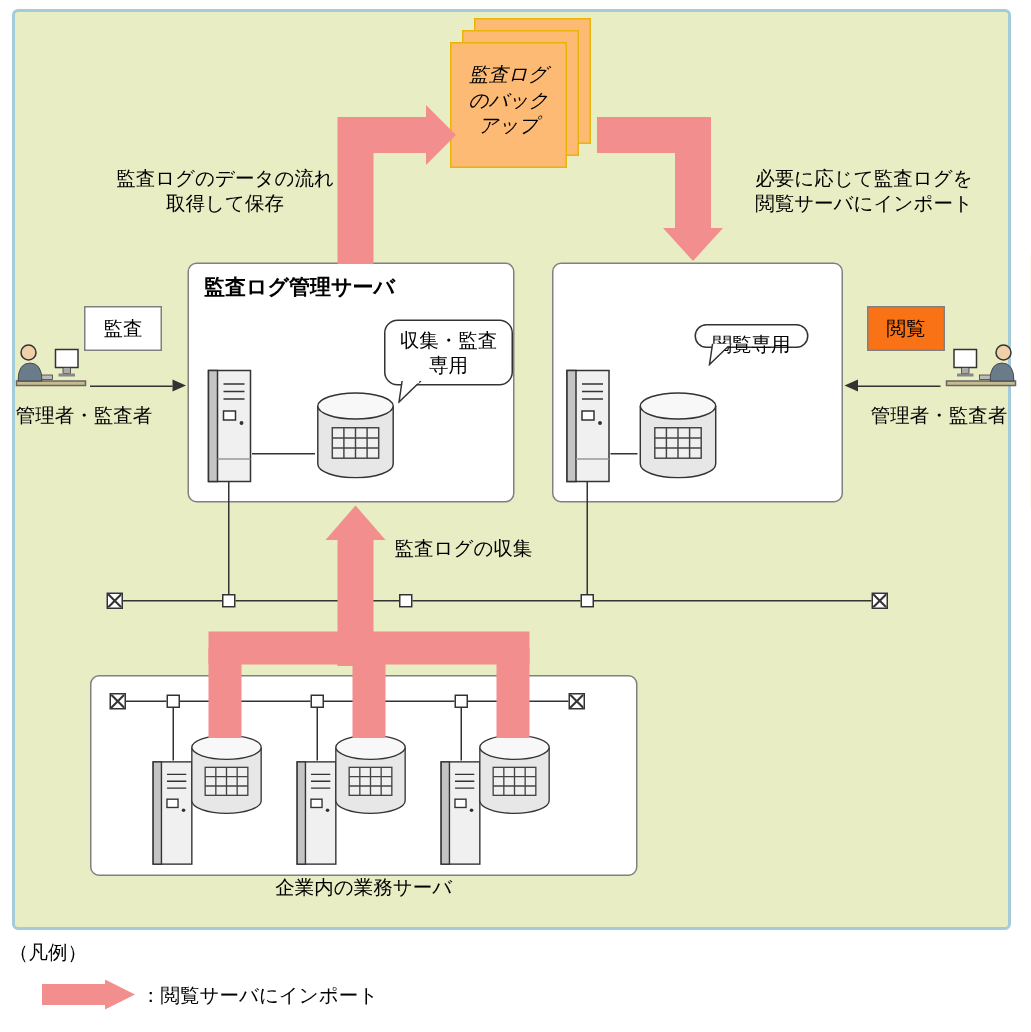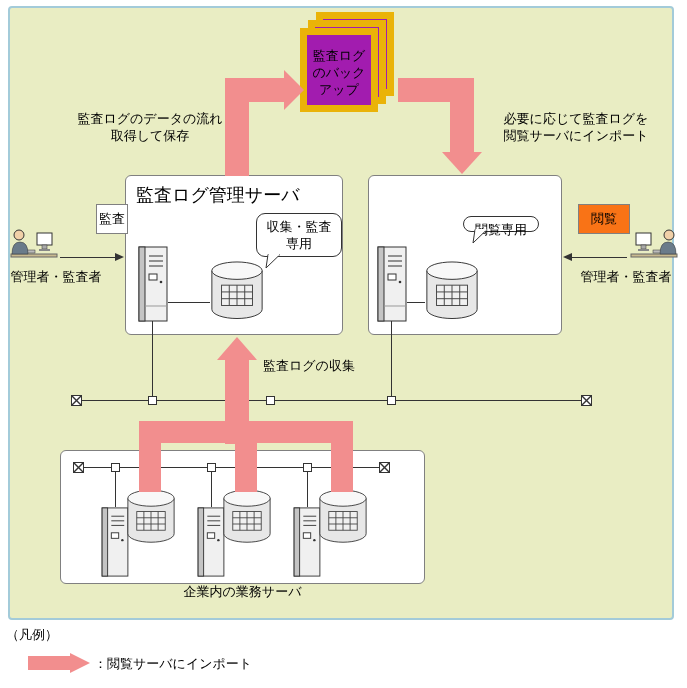--- a/index.html
+++ b/index.html
@@ -7,21 +7,21 @@
     font-family:"Liberation Sans", sans-serif; color:#000; overflow:hidden; }
   .abs { position:absolute; }
   .txt { font-size:13px; line-height:17px; }
   .pre { white-space:pre-line; }
   .center { text-align:center; }
 
   .frame { left:8px; top:6px; width:666px; height:614px; background:#E9EDC3;
     border:2px solid #A3CBD9; border-radius:4px; }
 
   .wbox { background:#fff; border:1px solid #808080; border-radius:6px; z-index:2; }
-  .page { background:#a21caf; border:7px solid #eab308; z-index:2; }
+  .page { background:#fdba74; border:1px solid #eab308; z-index:2;font-style:italic; }
 
   .vline { width:1px; background:#333; z-index:3; }
   .hline { height:1px; background:#333; z-index:3; }
 
   .node { width:9px; height:9px; background:#fff; border:1px solid #333; z-index:4; }
   .term { width:11px; height:11px; background-color:#fff; border:1px solid #333; z-index:4;
     background-image:
       linear-gradient(45deg, transparent 42%, #333 47%, #333 53%, transparent 58%),
       linear-gradient(135deg, transparent 42%, #333 47%, #333 53%, transparent 58%); }
 
@@ -29,21 +29,21 @@
     font-size:13px; line-height:17px; text-align:center; padding-top:4px; }
 
   .thin-arrow { height:1px; background:#333; z-index:3; }
   .thin-arrow.head-r::after { content:""; position:absolute; right:-9px; top:-4px;
     border-left:9px solid #333; border-top:4px solid transparent; border-bottom:4px solid transparent; }
   .thin-arrow.head-l::before { content:""; position:absolute; left:-9px; top:-4px;
     border-right:9px solid #333; border-top:4px solid transparent; border-bottom:4px solid transparent; }
 
   .overlay { left:0; top:0; z-index:6; pointer-events:none; }
   .icon { z-index:3; }
-  .boxtitle { font-size:18px; }
+  .boxtitle { font-size:14px;font-weight:bold; }
 </style>
 </head>
 <body>
 
 <div class="abs frame"></div>
 
 <div class="abs page" style="left:316px; top:12px; width:78px; height:84px;"></div>
 <div class="abs page" style="left:308px; top:20px; width:78px; height:84px;"></div>
 <div class="abs page" style="left:300px; top:28px; width:78px; height:84px;">
   <div class="txt pre center" style="padding-top:12px;">監査ログ
@@ -123,21 +123,21 @@
 
 <svg class="abs icon" style="left:10px; top:226px;" width="50" height="36" viewBox="0 0 50 36">
   <rect x="1" y="28" width="46" height="3" fill="#C9BA90" stroke="#666"></rect>
   <rect x="27" y="7" width="15" height="12" fill="#FFF" stroke="#333"></rect>
   <rect x="32" y="19" width="5" height="4" fill="#AAA" stroke="#333" stroke-width="0.5"></rect>
   <rect x="29" y="23" width="11" height="2" fill="#888"></rect>
   <rect x="15" y="24" width="10" height="3" fill="#BBB" stroke="#333" stroke-width="0.5"></rect>
   <circle cx="9" cy="9" r="5" fill="#F0D0A8" stroke="#333"></circle>
   <path d="M2,28 Q2,16 10,16 Q18,16 18,28 Z" fill="#6A7B8A" stroke="#333" stroke-width="0.5"></path>
 </svg>
-<div class="abs txt center" style="left:56px; top:204px; width:32px; height:30px; background:#fff; border:1px solid #808080; line-height:28px; z-index:4;margin-left:40px;">監査</div>
+<div class="abs txt center" style="left:56px; top:204px; width:52px; height:30px; background:#fff; border:1px solid #808080; line-height:28px; z-index:4;">監査</div>
 <div class="abs thin-arrow head-r" style="left:60px; top:257px; width:55px;"></div>
 <div class="abs txt center" style="left:2px; top:268px; width:108px; z-index:2;">管理者・監査者</div>
 
 <svg class="abs icon" style="left:628px; top:226px; transform:scaleX(-1);" width="50" height="36" viewBox="0 0 50 36">
   <rect x="1" y="28" width="46" height="3" fill="#C9BA90" stroke="#666"></rect>
   <rect x="27" y="7" width="15" height="12" fill="#FFF" stroke="#333"></rect>
   <rect x="32" y="19" width="5" height="4" fill="#AAA" stroke="#333" stroke-width="0.5"></rect>
   <rect x="29" y="23" width="11" height="2" fill="#888"></rect>
   <rect x="15" y="24" width="10" height="3" fill="#BBB" stroke="#333" stroke-width="0.5"></rect>
   <circle cx="9" cy="9" r="5" fill="#F0D0A8" stroke="#333"></circle>

